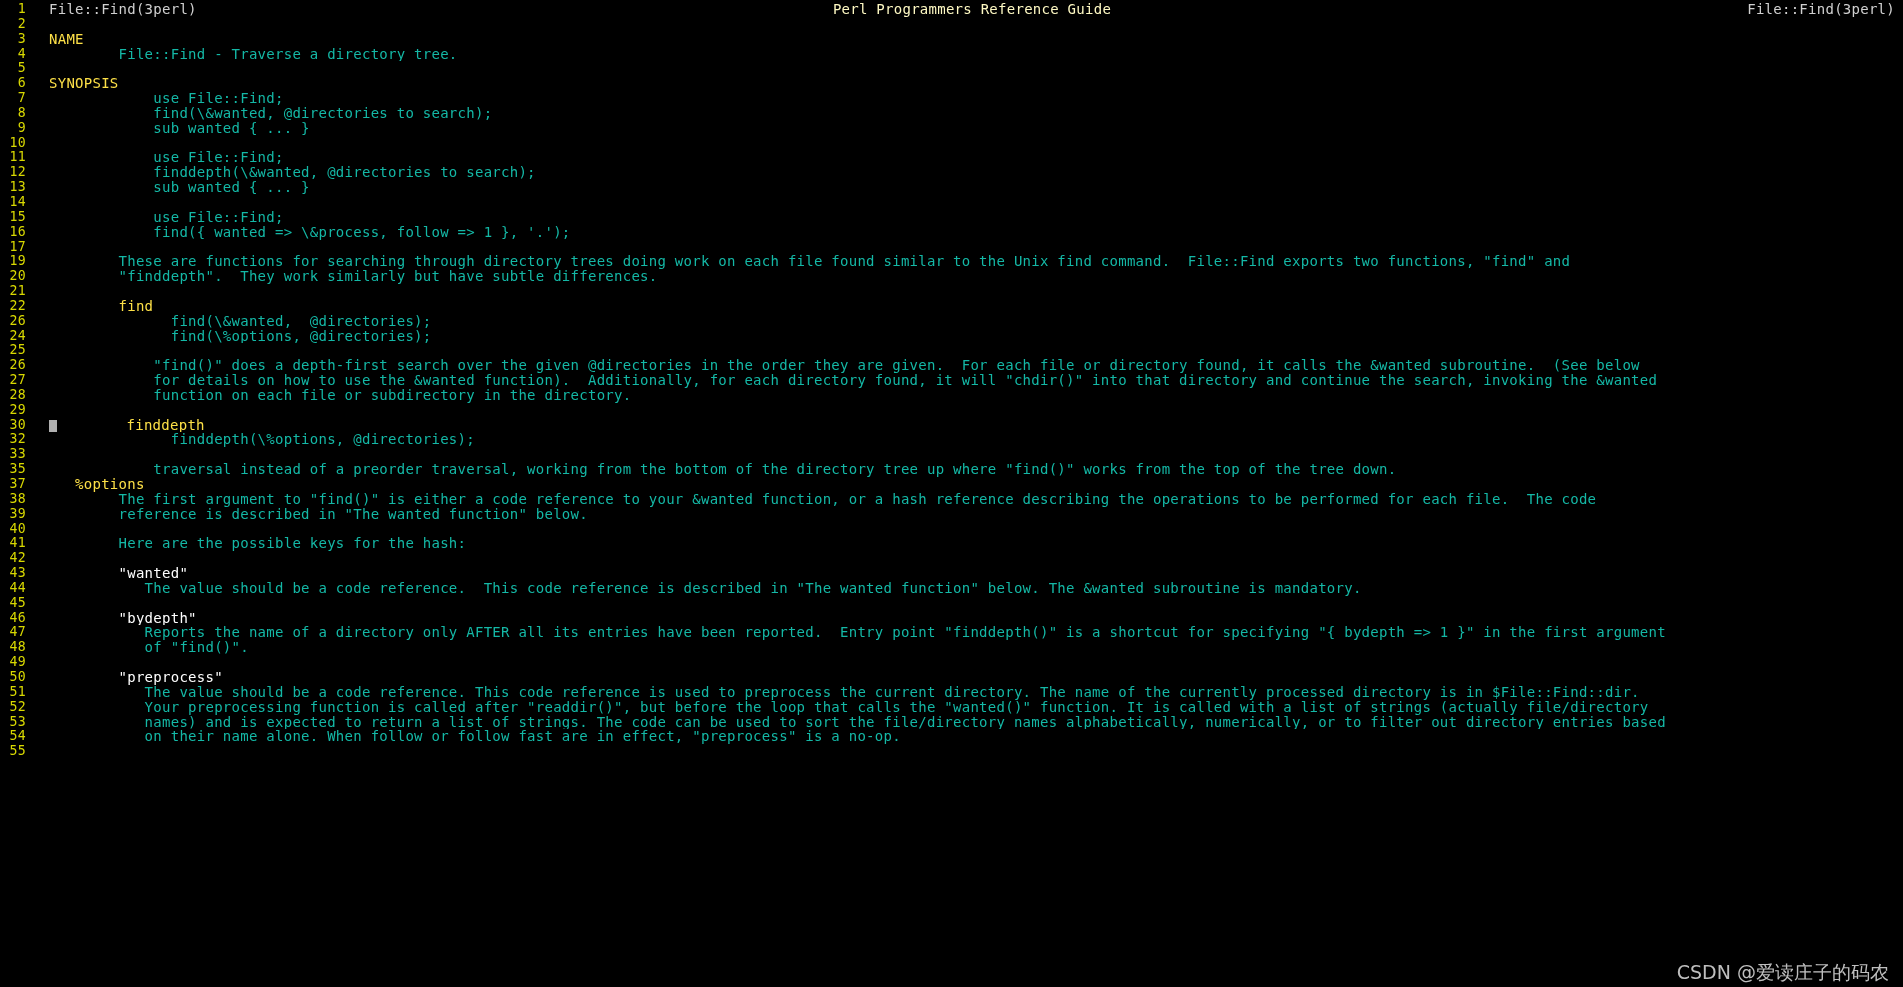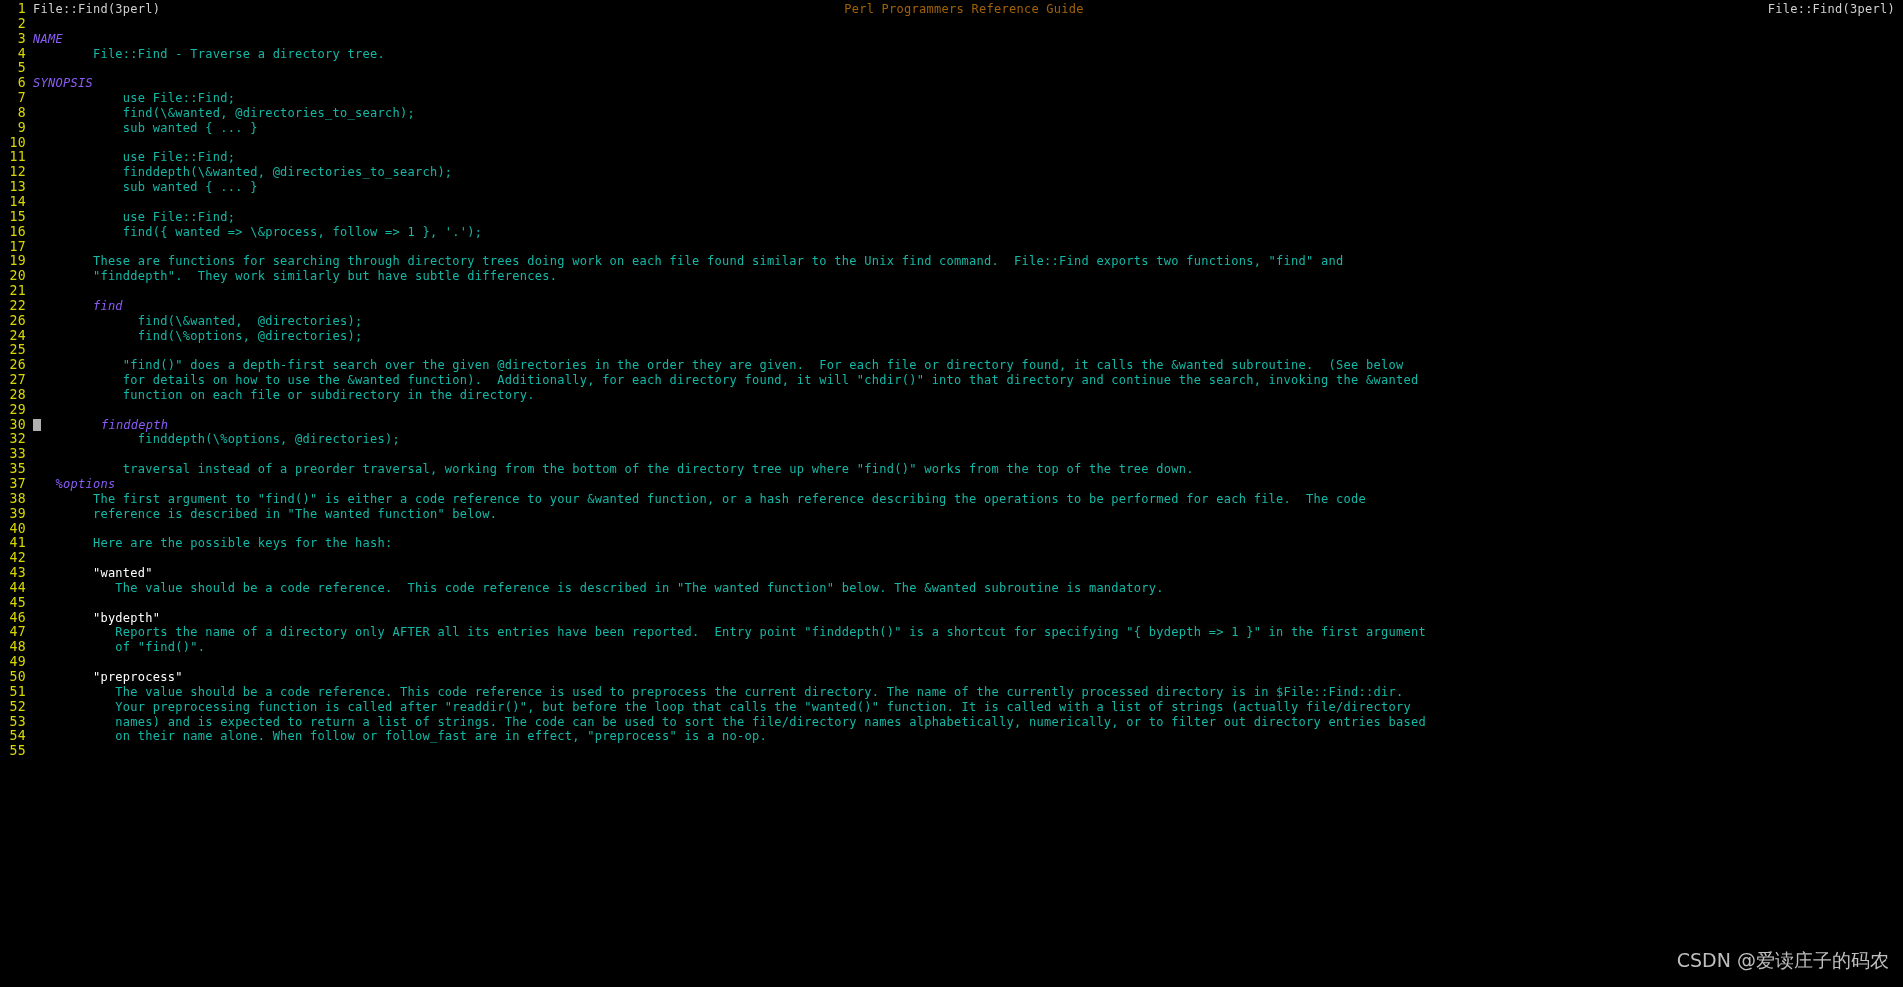--- a/index.html
+++ b/index.html
@@ -41,52 +41,53 @@
     padding-right: 7px;
     font-size: 13.2px;
     line-height: 14.85px;
     font-family: "DejaVu Sans Mono", "Liberation Mono", monospace;
   }
 
   .content {
     flex: 1 1 auto;
     white-space: pre;
     overflow: hidden;
-    font-size: 12px;
+    font-size: 14px;
     line-height: 14.85px;
     font-family: "DejaVu Sans Mono", "Liberation Mono", monospace;
+    margin-left: 16px;
   }
 
   
   .c-normal  { color: #14b8a6; }
-  .c-section { color: #8b5cf6; font-style: italic; }
+  .c-section { color: #fde047; }
   .c-bold    { color: #ffffff; }
 
   
   .hdr {
     display: flex;
     width: 100%;
     white-space: pre;
   }
   .hdr-left   { color: #d0d0d0; }
-  .hdr-center { color: #a16207; flex: 1 1 auto; text-align: center; }
+  .hdr-center { color: #fef9c3; flex: 1 1 auto; text-align: center; }
   .hdr-right  { color: #d0d0d0; text-align: right; padding-right: 8px; }
 
   .cursor {
     display: inline-block;
     width: 8px;
     height: 12px;
     background: #b0b0b0;
     vertical-align: -2px;
   }
 
   #watermark {
     position: absolute;
     right: 14px;
-    bottom: 16px;
+    bottom: 4px;
     color: #cfcfcf;
     font-family: "DejaVu Sans", "Liberation Sans", sans-serif;
     font-size: 19px;
     line-height: 22px;
     white-space: pre;
     opacity: 0.92;
     pointer-events: none;
   }
 </style>
 </head>

